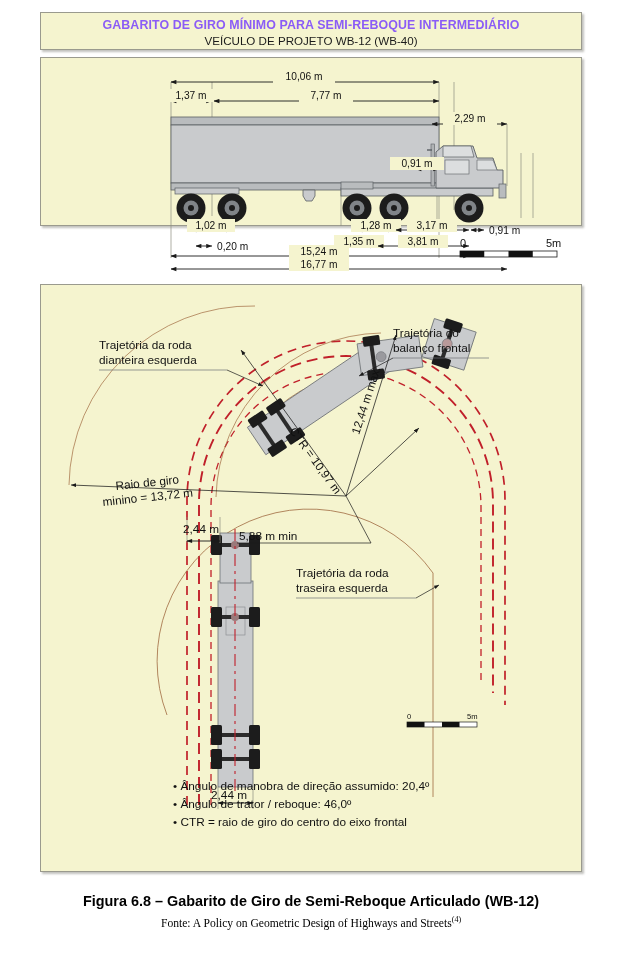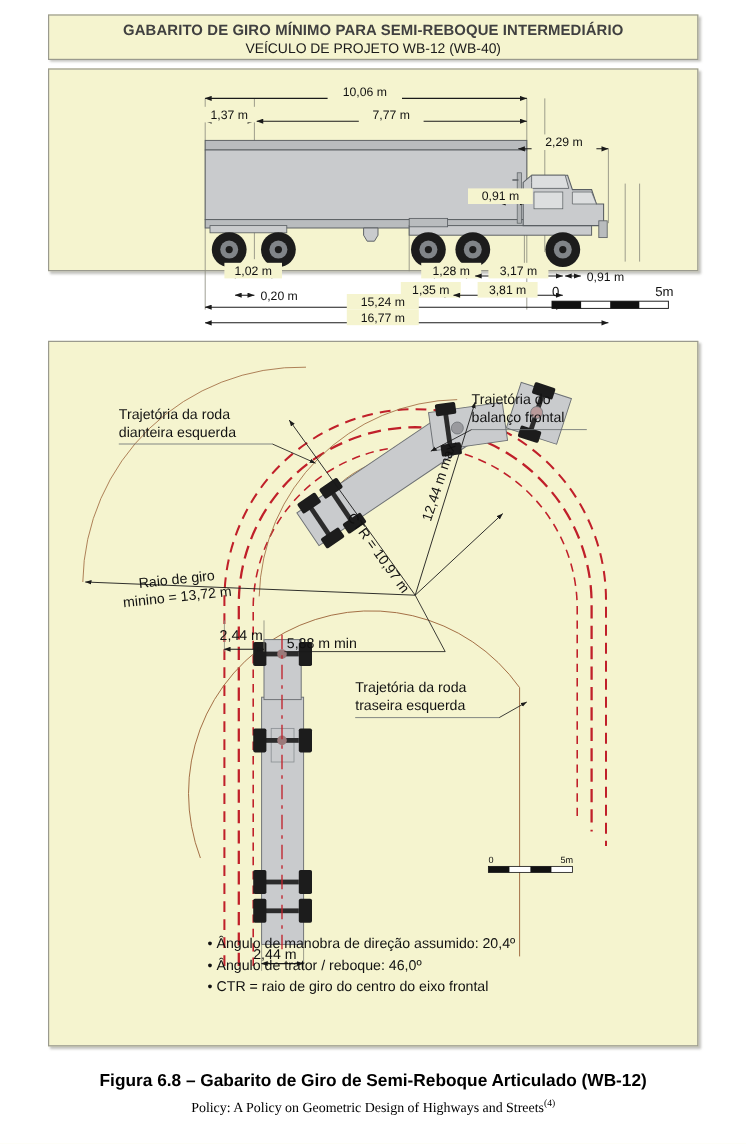--- a/index.html
+++ b/index.html
@@ -11,21 +11,21 @@
   .panel{
     position:absolute;
     background:#f5f4cf;
     border:1px solid #9a9a8e;
     box-shadow:2px 2px 2px rgba(120,120,110,.45);
     box-sizing:border-box;
   }
   #title-panel{left:40px;top:12px;width:542px;height:38px;}
   #title-panel .t1{
     text-align:center;font-weight:bold;font-size:12.4px;letter-spacing:.1px;
-    color:#404040;margin-top:5px;
+    color:#8b5cf6;margin-top:5px;
   }
   #title-panel .t2{
     text-align:center;font-size:11.6px;color:#1a1a1a;margin-top:2px;
   }
   #side-panel{left:40px;top:57px;width:542px;height:169px;}
   #plan-panel{left:40px;top:284px;width:542px;height:588px;}
   svg{display:block;}
   .cap{
     position:absolute;left:0;width:622px;text-align:center;
   }
@@ -392,14 +392,14 @@
       </text>
       <text x="132" y="541" font-size="11.8" fill="#111" font-family="Liberation Sans, sans-serif">
         <tspan>•&nbsp;</tspan><tspan>CTR = raio de giro do centro do eixo frontal</tspan>
       </text>
     </g>
   </svg>
 </div>
 
 <div class="cap" id="fig-caption">Figura 6.8 – Gabarito de Giro de Semi-Reboque Articulado (WB-12)</div>
 <div class="cap" id="fig-source">
-  <span>Policy: </span><span class="ital">A Policy on Geometric Design of Highways and Streets</span><span class="sup">(4)</span>
+  <span>Fonte: </span><span class="ital">A Policy on Geometric Design of Highways and Streets</span><span class="sup">(4)</span>
 </div>
 
 </body></html>

